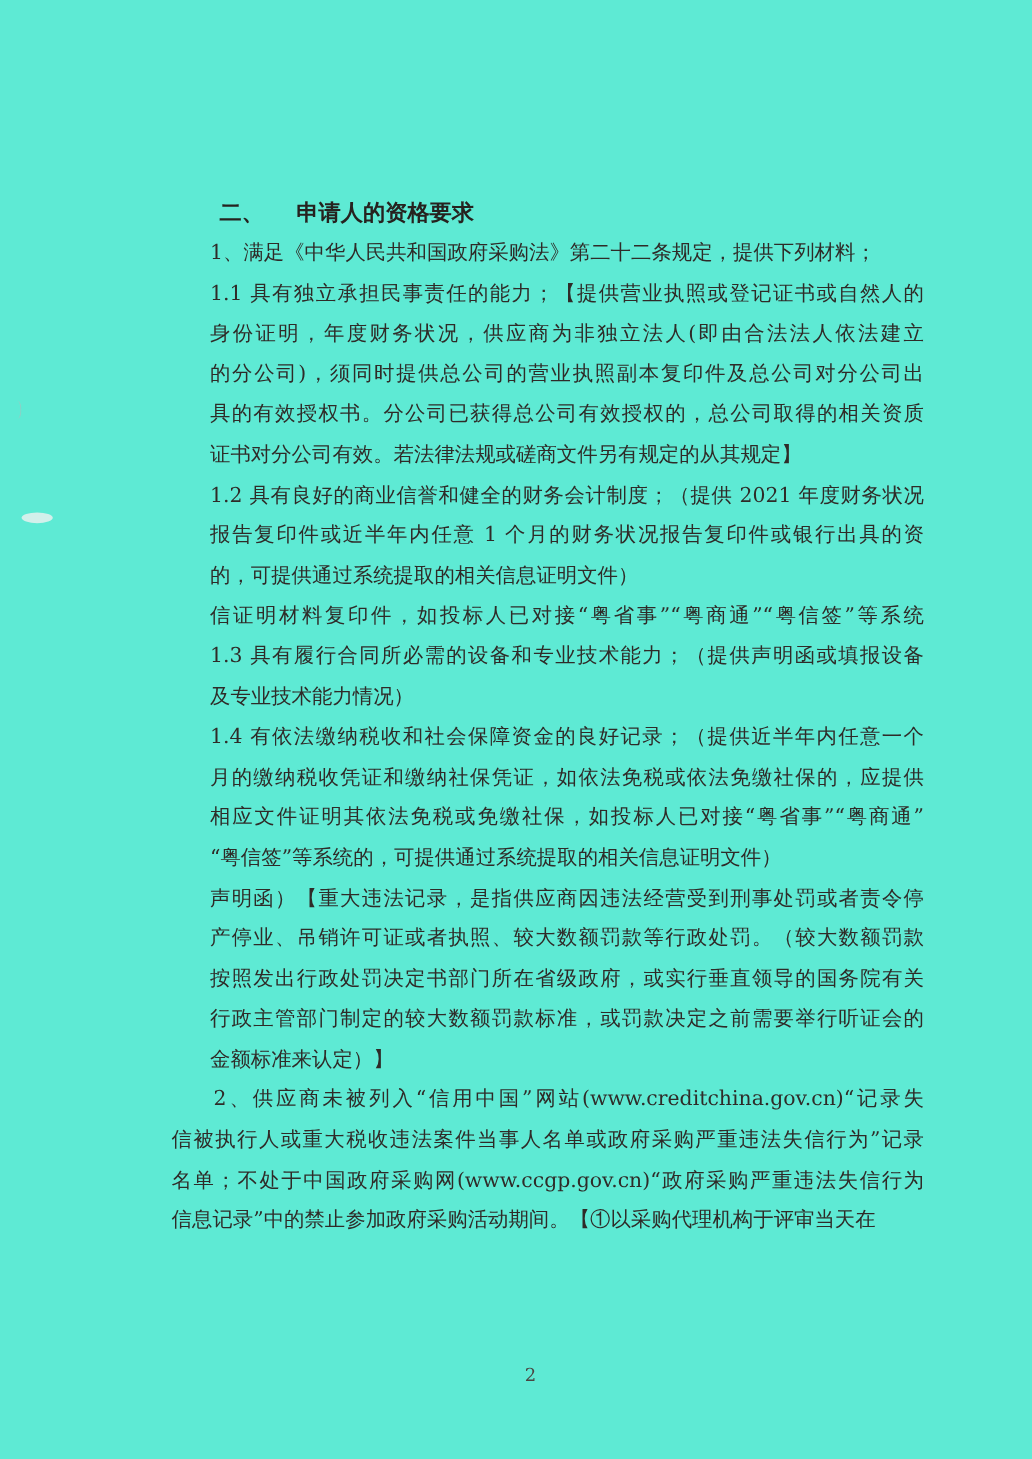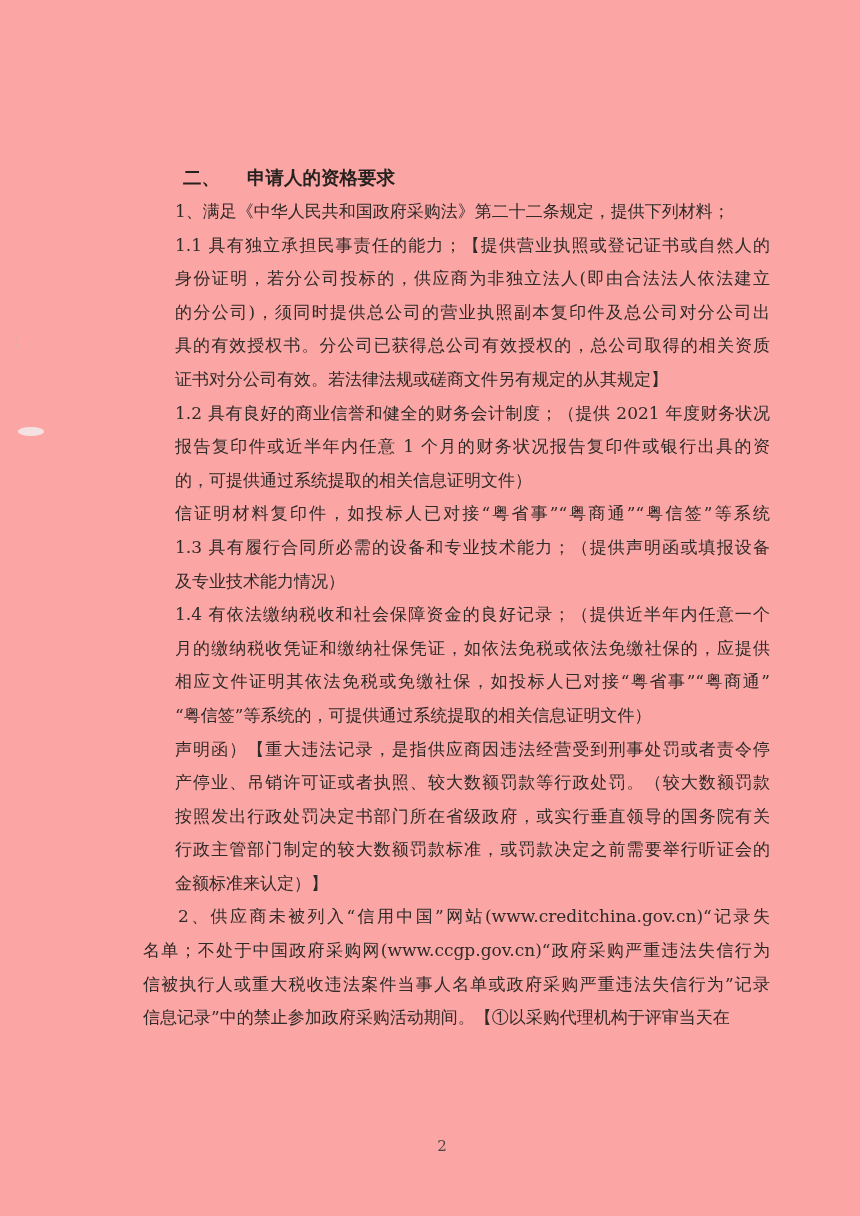--- a/index.html
+++ b/index.html
@@ -4,21 +4,21 @@
 <style>
   html, body {
     margin: 0;
     padding: 0;
     background: #ffffff;
   }
   .page {
     position: relative;
     width: 860px;
     height: 1216px;
-    background: #fca5a5;
+    background: #5eead4;
     overflow: hidden;
     font-family: "DejaVu Serif", "Liberation Serif", serif;
     color: #2f2b28;
   }
   .heading {
     position: absolute;
     left: 183px;
     top: 161px;
     line-height: 33.6px;
     font-size: 18.5px;
@@ -96,21 +96,21 @@
   <div class="heading">
     <span class="h-num">二、</span><span class="h-title">申请人的资格要求</span>
   </div>
 
   <div class="content">
     <div class="para sub">
         <div class="tline tlast">1、满足《中华人民共和国政府采购法》第二十二条规定，提供下列材料；</div>
       </div>
     <div class="para sub">
         <div class="tline">1.1 具有独立承担民事责任的能力；【提供营业执照或登记证书或自然人的</div>
-        <div class="tline">身份证明，若分公司投标的，供应商为非独立法人(即由合法法人依法建立</div>
+        <div class="tline">身份证明，年度财务状况，供应商为非独立法人(即由合法法人依法建立</div>
         <div class="tline">的分公司)，须同时提供总公司的营业执照副本复印件及总公司对分公司出</div>
         <div class="tline">具的有效授权书。分公司已获得总公司有效授权的，总公司取得的相关资质</div>
         <div class="tline tlast">证书对分公司有效。若法律法规或磋商文件另有规定的从其规定】</div>
       </div>
     <div class="para sub">
         <div class="tline">1.2 具有良好的商业信誉和健全的财务会计制度；（提供 2021 年度财务状况</div>
         <div class="tline">报告复印件或近半年内任意 1 个月的财务状况报告复印件或银行出具的资</div>
         <div class="tline tlast">的，可提供通过系统提取的相关信息证明文件）</div>
         <div class="tline">信证明材料复印件，如投标人已对接“粤省事”“粤商通”“粤信签”等系统</div>
       </div>
@@ -126,22 +126,22 @@
       </div>
     <div class="para sub">
         <div class="tline">声明函）【重大违法记录，是指供应商因违法经营受到刑事处罚或者责令停</div>
         <div class="tline">产停业、吊销许可证或者执照、较大数额罚款等行政处罚。（较大数额罚款</div>
         <div class="tline">按照发出行政处罚决定书部门所在省级政府，或实行垂直领导的国务院有关</div>
         <div class="tline">行政主管部门制定的较大数额罚款标准，或罚款决定之前需要举行听证会的</div>
         <div class="tline tlast">金额标准来认定）】</div>
       </div>
     <div class="para main">
         <div class="tline">2、供应商未被列入“信用中国”网站(www.creditchina.gov.cn)“记录失</div>
+        <div class="tline">信被执行人或重大税收违法案件当事人名单或政府采购严重违法失信行为”记录</div>
         <div class="tline">名单；不处于中国政府采购网(www.ccgp.gov.cn)“政府采购严重违法失信行为</div>
-        <div class="tline">信被执行人或重大税收违法案件当事人名单或政府采购严重违法失信行为”记录</div>
         <div class="tline tlast">信息记录”中的禁止参加政府采购活动期间。【①以采购代理机构于评审当天在</div>
       </div>
   </div>
 
   <div class="artifact-1"></div>
   <div class="artifact-2"></div>
 
   <div class="footer">2</div>
 
 </div>

